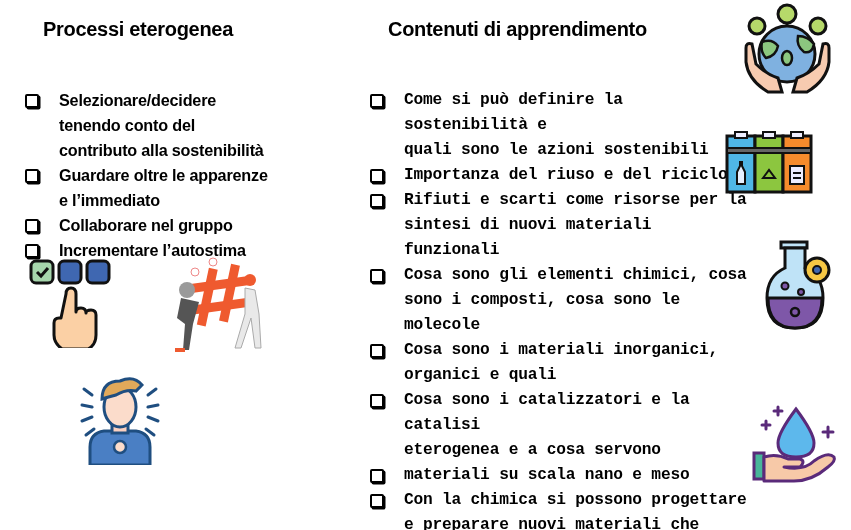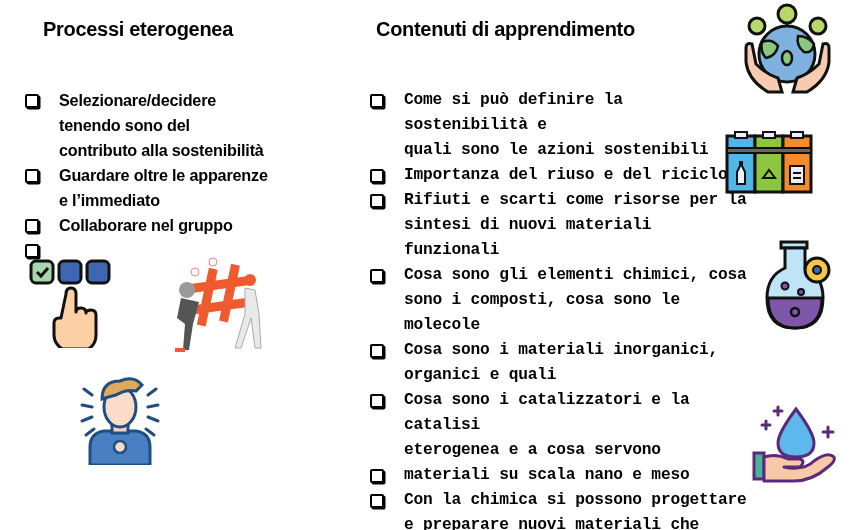--- a/index.html
+++ b/index.html
@@ -14,34 +14,35 @@
 </style>
 </head>
 <body>
 
 <div class="heading" style="left:43px; top:18px;">Processi eterogenea</div>
 
 <ul class="list" style="left:13px; top:76px; width:310px;">
   <li>
     <span class="box"></span>
     <div>Selezionare/decidere</div>
-    <div>tenendo sono del</div>
+    <div>tenendo conto del</div>
     <div>contributo alla sostenibilità</div>
   </li>
   <li>
     <span class="box"></span>
     <div>Guardare oltre le apparenze</div>
     <div>e l’immediato</div>
   </li>
   <li>
     <span class="box"></span>
     <div>Collaborare nel gruppo</div>
   </li>
   <li>
     <span class="box"></span>
+    <div>Incrementare l’autostima</div>
   </li>
 </ul>
 
 <div class="icon" style="left:28px; top:258px; width:86px; height:90px;">
   <svg viewBox="0 0 86 90">
     <rect x="3" y="3" width="22" height="22" rx="5" fill="#a6d6ac" stroke="#111" stroke-width="3"></rect>
     <path d="M9 14 l4 4 l7 -8" fill="none" stroke="#111" stroke-width="3"></path>
     <rect x="31" y="3" width="22" height="22" rx="5" fill="#3f67b1" stroke="#111" stroke-width="3"></rect>
     <rect x="59" y="3" width="22" height="22" rx="5" fill="#3f67b1" stroke="#111" stroke-width="3"></rect>
     <path d="M38 36 q0 -6 5 -6 q5 0 5 6 v18 q0 -4 5 -4 q5 0 5 5 q0 -3 5 -3 q5 0 5 5 v20 q0 10 -8 14 h-26 q-8 -6 -8 -14 v-12 q0 -5 5 -5 l2 0 z" fill="#fbd0a5" stroke="#111" stroke-width="3" stroke-linejoin="round"></path>
@@ -79,21 +80,21 @@
         <line x1="74" y1="60" x2="66" y2="54"></line>
     </g>
     <path d="M10 90 v-18 q0 -14 14 -16 h32 q14 2 14 16 v18 z" fill="#4a7fc4" stroke="#1f4e80" stroke-width="3"></path>
     <rect x="32" y="46" width="16" height="12" fill="#fbd0c0" stroke="#1f4e80" stroke-width="3"></rect>
     <ellipse cx="40" cy="32" rx="16" ry="20" fill="#fbdccb" stroke="#1f4e80" stroke-width="3"></ellipse>
     <path d="M22 24 q0 -18 18 -18 q14 -6 22 4 q-4 4 -6 6 q-10 -2 -20 4 q-8 2 -14 4 z" fill="#e1a95a" stroke="#1f4e80" stroke-width="3"></path>
     <circle cx="40" cy="72" r="6" fill="#fbdccb" stroke="#1f4e80" stroke-width="2.5"></circle>
   </svg>
 </div>
 
-<div class="heading" style="left:376px; top:18px;text-align:right;">Contenuti di apprendimento</div>
+<div class="heading" style="left:388px; top:18px;text-align:right;">Contenuti di apprendimento</div>
 
 <ul class="list" style="left:358px; top:76px; width:380px;font-family:Liberation Mono, monospace;">
   <li>
     <span class="box"></span>
     <div>Come si può definire la sostenibilità e</div>
     <div>quali sono le azioni sostenibili</div>
   </li>
   <li>
     <span class="box"></span>
     <div>Importanza del riuso e del riciclo</div>

